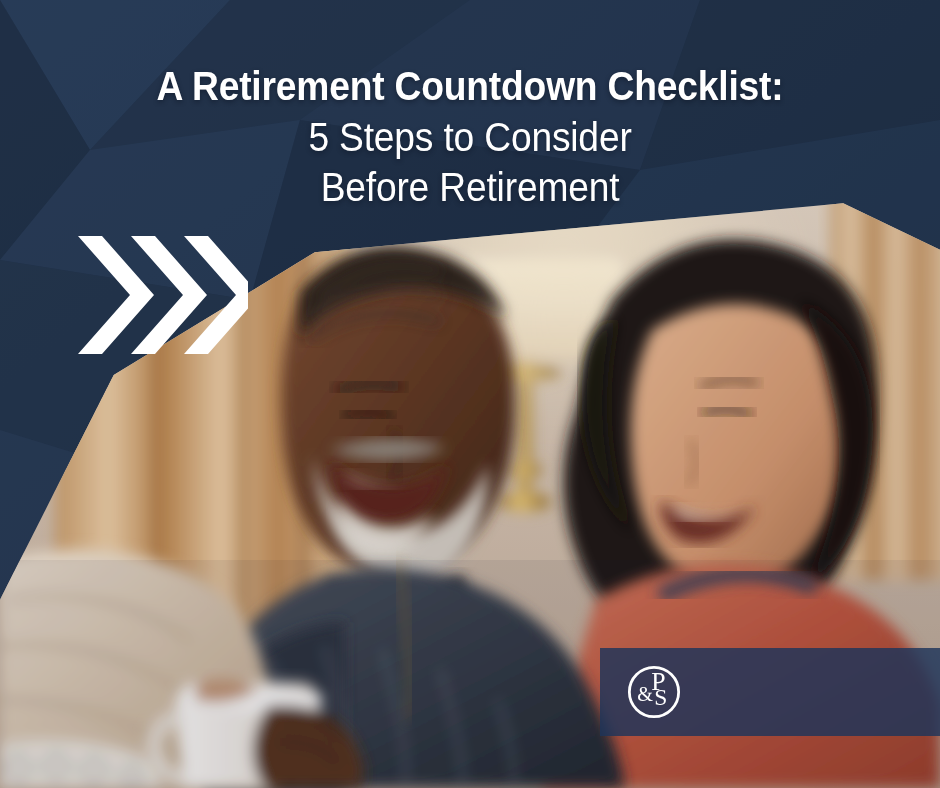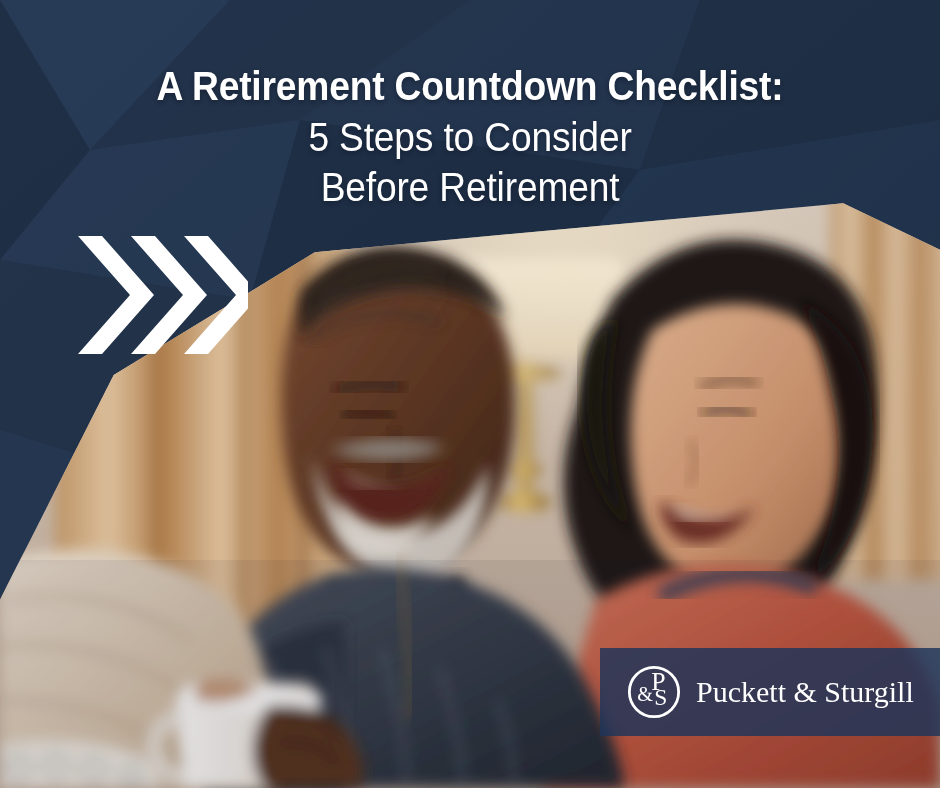--- a/index.html
+++ b/index.html
@@ -316,17 +316,16 @@
   <div class="logo-band">
     <div class="logo-mark">
       <svg viewBox="0 0 100 100" aria-hidden="true">
         <circle cx="50" cy="50" r="44" fill="none" stroke="#ffffff" stroke-width="5"></circle>
         <text x="58" y="47" font-family="Liberation Serif, serif" font-size="46" fill="#ffffff" text-anchor="middle">P</text>
         <text x="34" y="66" font-family="Liberation Serif, serif" font-size="36" fill="#ffffff" text-anchor="middle">&amp;</text>
         <text x="62" y="74" font-family="Liberation Serif, serif" font-size="42" fill="#ffffff" text-anchor="middle">S</text>
       </svg>
     </div>
     <div class="logo-text">
-      <span class="logo-name">Puckett &amp; Sturgill</span>
     </div>
   </div>
 
 </div>
 
 </body></html>

